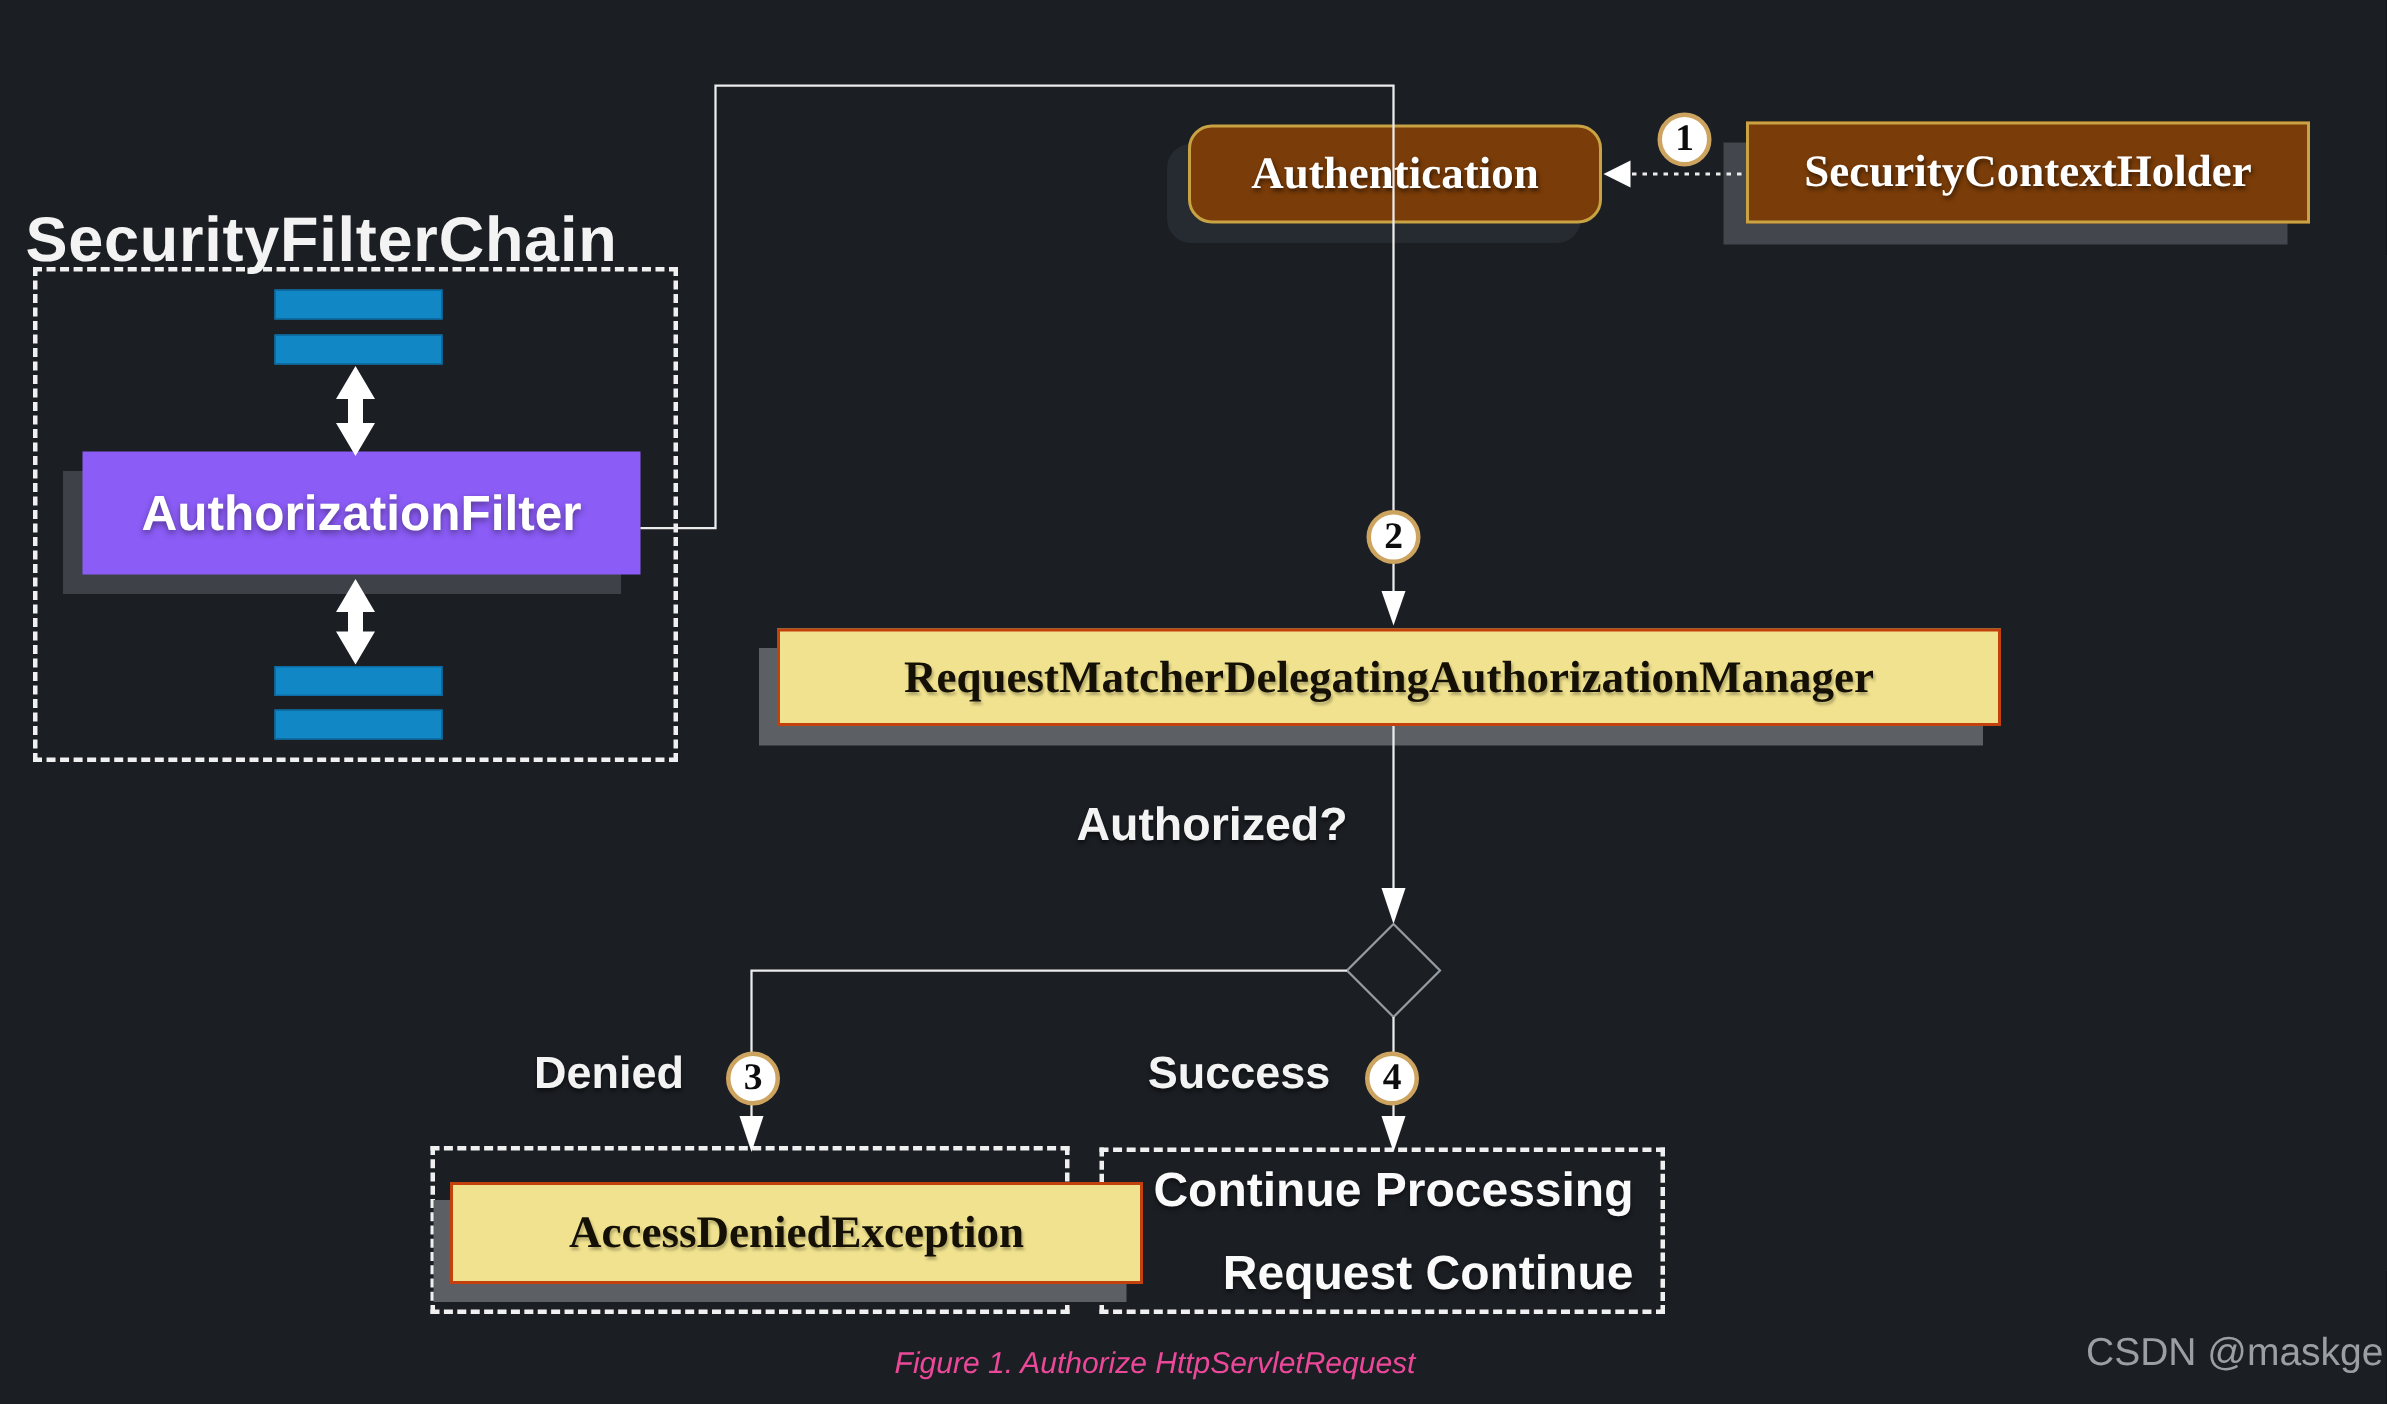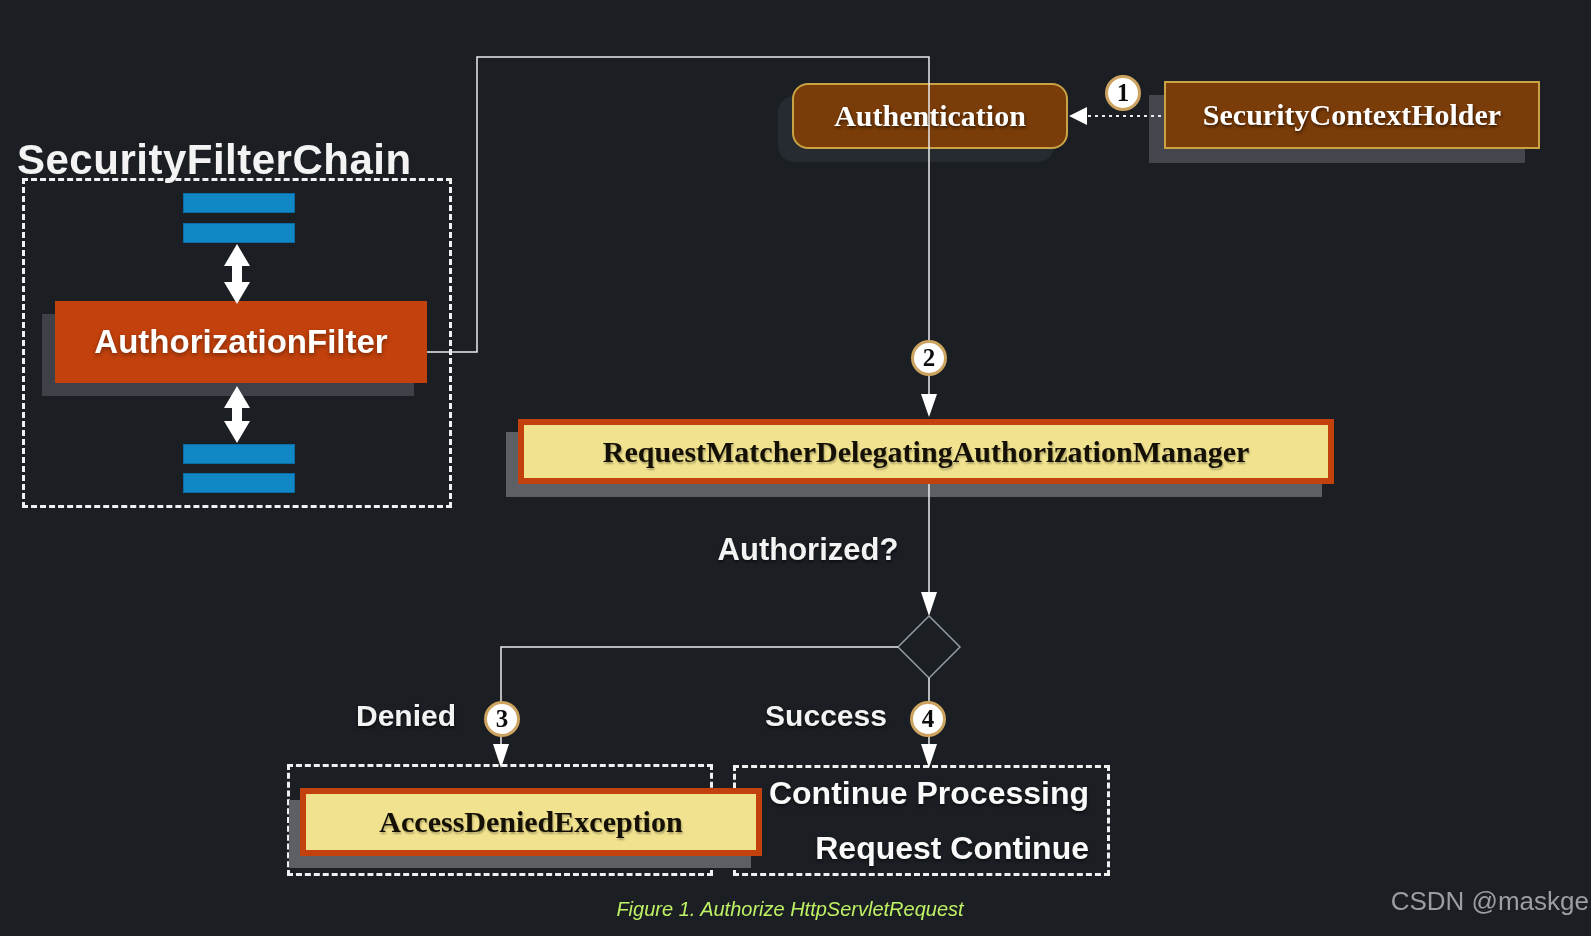--- a/index.html
+++ b/index.html
@@ -30,37 +30,37 @@
     display:flex;flex-direction:column;justify-content:center;align-items:flex-end;
     padding-right:18px;color:#fafafa;font-weight:bold;font-size:32px;line-height:1.13;
     text-shadow:0 2px 3px rgba(0,0,0,.5);
   }
   
   .bar{
     position:absolute;left:183px;width:112px;height:20px;background:#1287c6;
     border:1px solid #0c6da5;box-sizing:border-box;z-index:2;
   }
   .authz-filter{
-    position:absolute;left:55px;top:301px;width:372px;height:82px;background:#c2410c;
+    position:absolute;left:55px;top:301px;width:372px;height:82px;background:#8b5cf6;
     box-shadow:-13px 13px 0 #3e4248;color:#fff;font-weight:bold;font-size:33px;
     display:flex;align-items:center;justify-content:center;
     text-shadow:0 2px 4px rgba(0,0,0,.4);z-index:2;
   }
   
   .node{
     position:absolute;box-sizing:border-box;display:flex;align-items:center;
     justify-content:center;z-index:2;font-family:"Liberation Serif",serif;
     font-weight:bold;font-size:30px;white-space:nowrap;
   }
   .brown{
     background:#7a3c08;border:2px solid #c9a243;color:#fff;
     text-shadow:1px 2px 3px rgba(0,0,0,.55);
   }
   .yellow{
-    background:#f0e28e;border:6px solid #c2410c;color:#141005;
+    background:#f0e28e;border:2px solid #c2410c;color:#141005;
     text-shadow:1px 2px 2px rgba(0,0,0,.28);
   }
   .node-authentication{left:792px;top:83px;width:276px;height:66px;border-radius:16px;
     box-shadow:-14px 13px 0 #262b31;}
   .node-sch{left:1164px;top:81px;width:376px;height:68px;box-shadow:-15px 14px 0 #43474d;}
   .node-manager{left:518px;top:419px;width:816px;height:65px;box-shadow:-12px 13px 0 #5c6065;}
   .node-ade{left:300px;top:788px;width:462px;height:68px;box-shadow:-11px 12px 0 #5c6065;}
   
   .badge{
     position:absolute;width:36px;height:36px;border-radius:50%;background:#fff;
@@ -68,22 +68,22 @@
     font-family:"Liberation Serif",serif;font-weight:bold;font-size:25px;
     display:flex;align-items:center;justify-content:center;z-index:6;
   }
   .badge-1{left:1105px;top:75px;}
   .badge-2{left:911px;top:340px;}
   .badge-3{left:484px;top:701px;}
   .badge-4{left:910px;top:701px;}
   
   svg.connectors{position:absolute;left:0;top:0;z-index:5;pointer-events:none;}
   .caption{
-    position:absolute;left:450px;top:898px;width:680px;text-align:center;
-    font-style:italic;font-size:20px;color:#bef264;z-index:3;
+    position:absolute;left:430px;top:898px;width:680px;text-align:center;
+    font-style:italic;font-size:20px;color:#ec4899;z-index:3;
   }
   .watermark{
     position:absolute;right:2px;top:886px;font-size:26px;color:#9b9ea2;z-index:3;
   }
 </style>
 </head>
 <body>
 
 <div id="page">
 

